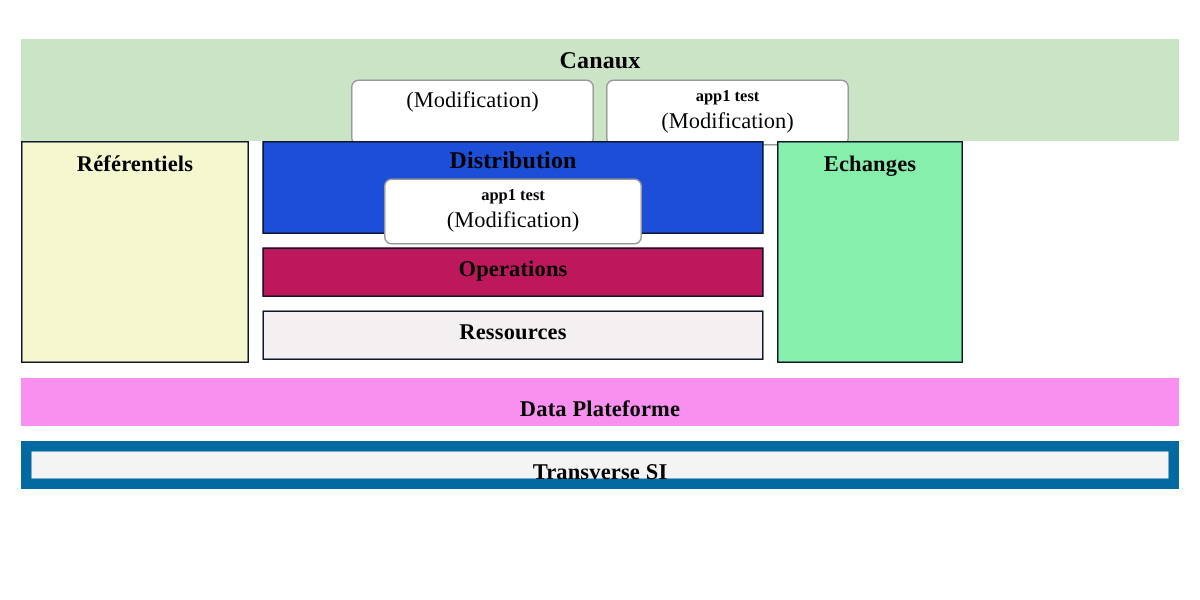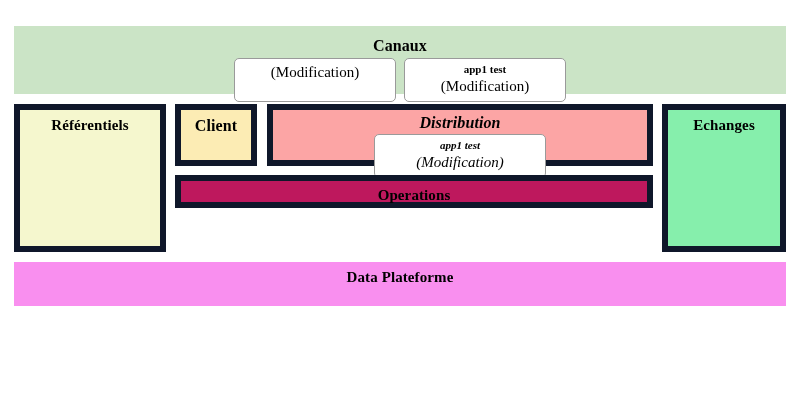--- a/index.html
+++ b/index.html
@@ -19,21 +19,21 @@
     position: relative;
     width: 800px;
     height: 400px;
     box-sizing: border-box;
     padding: 26px 14px 0 14px;
   }
 
   
   .zone {
     box-sizing: border-box;
-    border: 6px solid #0f172a;
+    border: 1px solid #0f172a;
     position: relative;
   }
   .zone-title {
     text-align: center;
     font-weight: bold;
     font-size: 15px;
     line-height: 1.15;
     padding-top: 7px;
     color: #000;
     letter-spacing: .1px;
@@ -80,23 +80,22 @@
   }
   #canaux .zone-title { padding-top: 5px; }
   #canaux .apps-row { padding-top: 3px; }
   #canaux .app-chip { min-width: 140px; }
 
   
   #middle-band {
     display: flex;
     align-items: stretch;
     gap: 9px;
-    margin-top: 10px;
     height: 148px;
-    width: 772px;
+    width: 628px;
   }
 
   #referentiels {
     background: #f5f7ce;
     width: 152px;
     flex: 0 0 152px;
   }
   #pilotage {
     background: #f4f4f4;
     width: 110px;
@@ -116,24 +115,23 @@
     height: 62px;
     flex: 0 0 62px;
     min-width: 0;
   }
   #client {
     background: #fcecb4;
     width: 82px;
     flex: 0 0 82px;
   }
   #distribution {
-    background: #fca5a5;
+    background: #1d4ed8;
     flex: 1 1 auto;
     min-width: 0;
-    font-style: italic;
   }
   #distribution .zone-title { padding-top: 4px; }
   #distribution .apps-row { padding: 2px 6px 4px 6px; }
   #distribution .app-chip { min-width: 150px; }
 
   #operations {
     background: #be185d;
     height: 33px;
     flex: 0 0 33px;
   }
@@ -150,23 +148,23 @@
   #echanges {
     background: #86efac;
     width: 124px;
     flex: 0 0 124px;
   }
 
   
   .full-bar {
     box-sizing: border-box;
     width: 772px;
-    height: 44px;
+    height: 32px;
     margin-top: 10px;
-    border: 1px solid #0369a1;
+    border: 7px solid #0369a1;
   }
   #data-plateforme {
     background: #f98fef;
     border-color: #f98fef;
   }
   #transverse-si {
     background: #f4f4f4;
   }
   .full-bar .zone-title {
     padding-top: 6px;
@@ -194,46 +192,49 @@
   <div id="middle-band">
 
     <div class="zone" id="referentiels">
       <div class="zone-title">Référentiels</div>
     </div>
 
 
     <div id="center-stack">
 
       <div id="center-top">
-        <div class="zone" id="client">
-          <div class="zone-title big">Client</div>
-        </div>
 
         <div class="zone" id="distribution">
           <div class="zone-title big">Distribution</div>
           <div class="apps-row">
             <div class="app-chip">
               <div class="app-name">app1 test</div>
               <div class="app-state">(Modification)</div>
             </div>
           </div>
         </div>
       </div>
 
       <div class="zone" id="operations">
         <div class="zone-title">Operations</div>
       </div>
 
+      <div class="zone" id="ressources">
+        <div class="zone-title">Ressources</div>
+      </div>
 
     </div>
 
     <div class="zone" id="echanges">
       <div class="zone-title">Echanges</div>
     </div>
 
   </div>
 
   <div class="full-bar" id="data-plateforme">
     <div class="zone-title">Data Plateforme</div>
   </div>
 
+  <div class="full-bar" id="transverse-si">
+    <div class="zone-title">Transverse SI</div>
+  </div>
 
 </div>
 
 </body></html>

